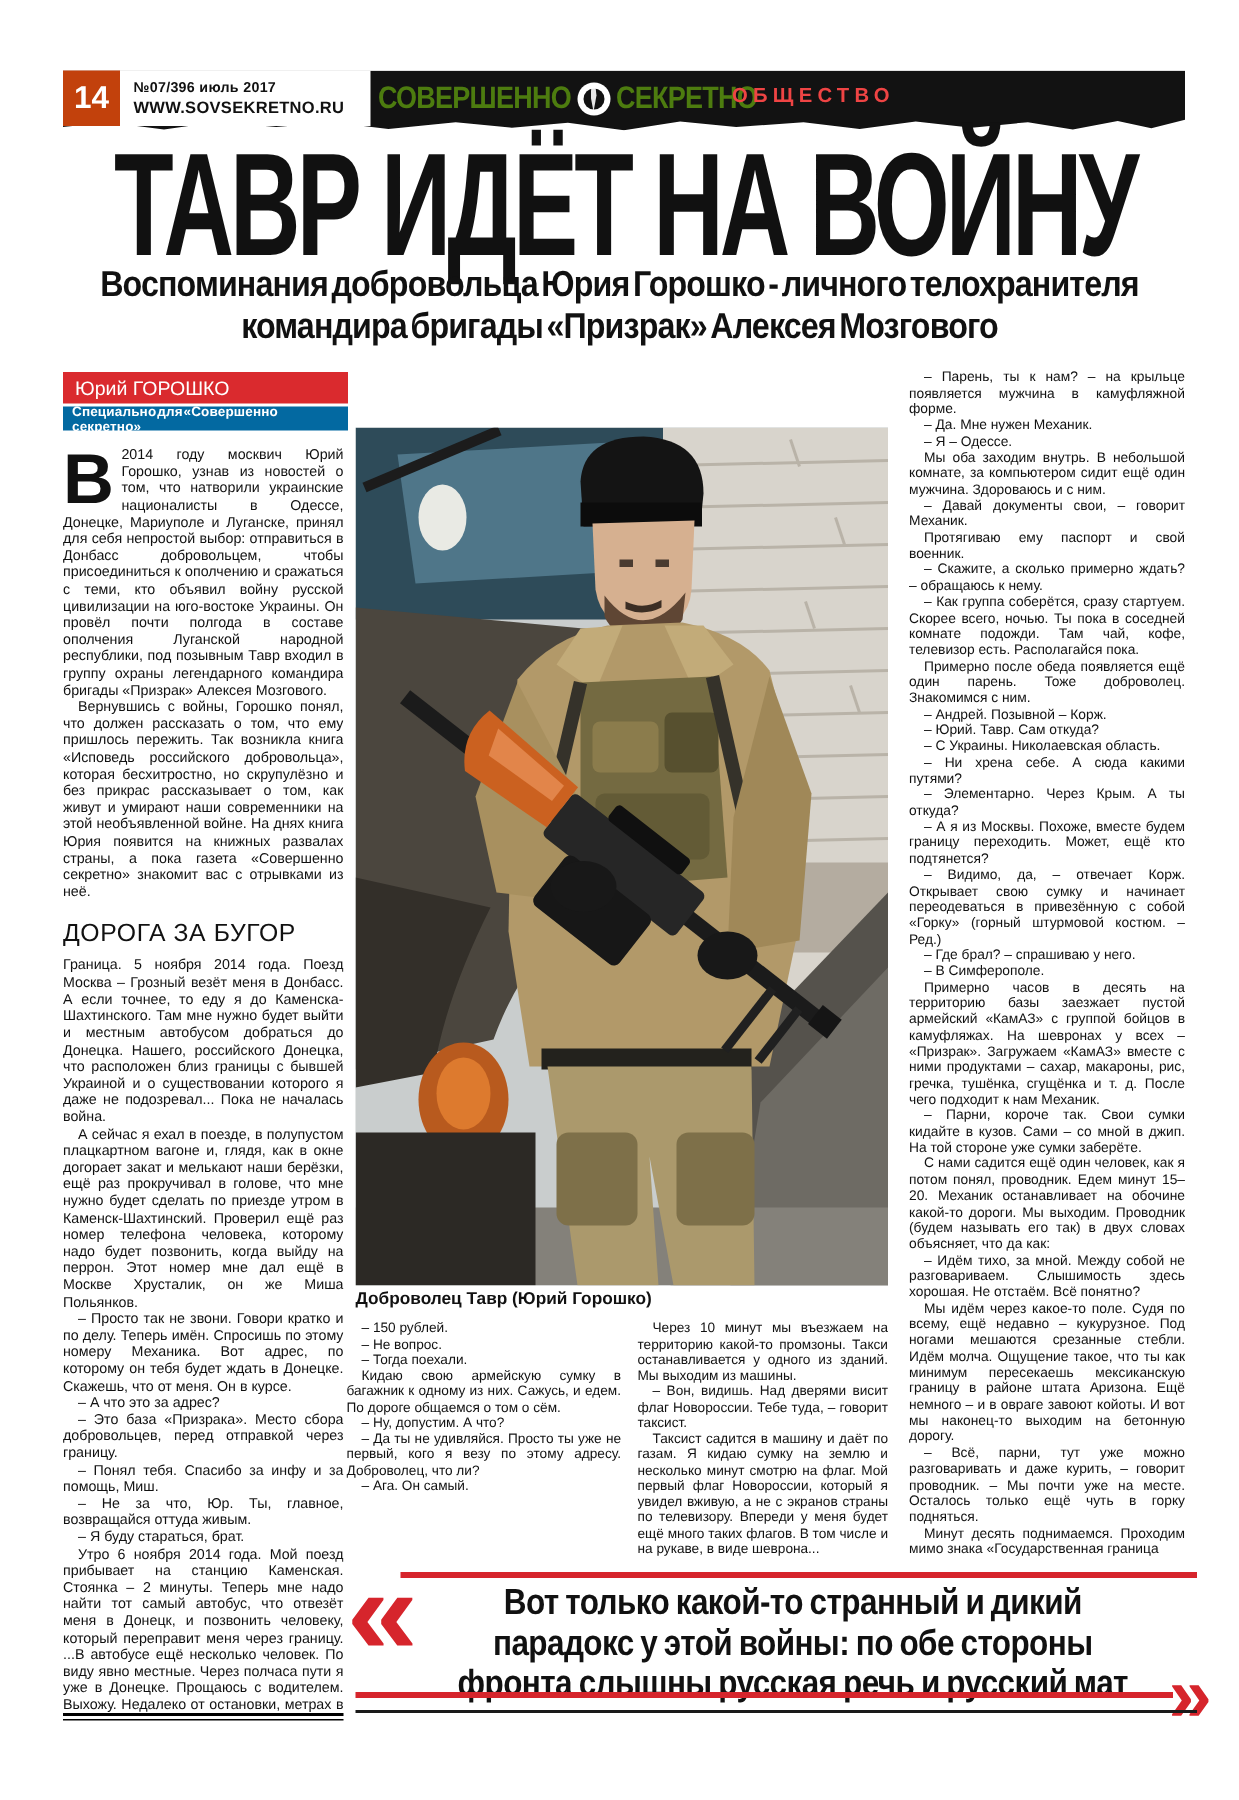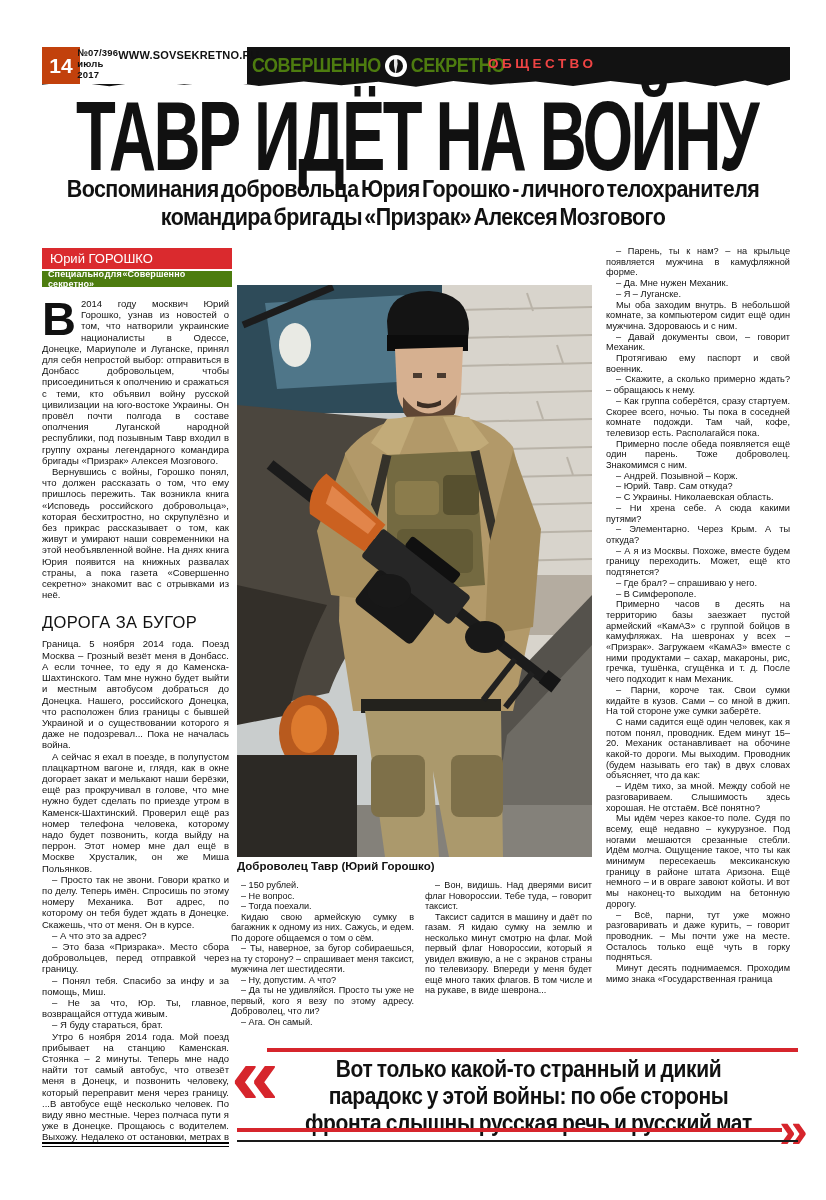--- a/index.html
+++ b/index.html
@@ -6,21 +6,21 @@
   .page{position:relative;width:826px;height:1200px;background:#ffffff;margin:0 auto;
         font-family:"Liberation Sans",sans-serif;color:#111;overflow:hidden;}
 
   
   .hdr-bar{position:absolute;left:42px;top:47px;width:748px;height:41px;background:#121212;
     clip-path:polygon(0 0,100% 0,100% 80%,97% 94%,94% 82%,90% 96%,86% 84%,81% 93%,76% 83%,71% 95%,
       66% 84%,60% 92%,55% 83%,50% 97%,45% 85%,40% 93%,35% 84%,29% 95%,24% 84%,19% 92%,14% 83%,9% 96%,4% 84%,0 92%);}
   .pageno{position:absolute;left:42px;top:47px;width:38px;height:37px;background:#c2410c;color:#fff;
     font-size:21px;font-weight:bold;display:flex;align-items:center;justify-content:center;}
   .issuebox{position:absolute;left:80px;top:47px;width:167px;height:37px;background:#fff;
-    display:flex;flex-direction:row;justify-content:center;padding-left:9px;box-sizing:border-box;}
+    display:flex;flex-direction:column;justify-content:center;padding-left:9px;box-sizing:border-box;}
   .issuebox .l1{font-size:9.5px;font-weight:bold;letter-spacing:.2px;}
   .issuebox .l2{font-size:11px;font-weight:bold;letter-spacing:.2px;margin-top:2px;}
   .masthead{position:absolute;left:252px;top:51px;height:29px;display:flex;align-items:center;gap:4px;color:#4d7c0f;}
   .masthead .mword{font-size:18px;font-weight:900;letter-spacing:-.5px;transform:scaleY(1.15);}
   .mh-logo{width:22px;height:22px;border-radius:50%;background:#fff;position:relative;flex:0 0 auto;}
   .mh-logo::before{content:"";position:absolute;left:4px;top:4px;width:14px;height:14px;border-radius:50%;background:#121212;}
   .mh-logo::after{content:"";position:absolute;left:9px;top:2px;width:4px;height:18px;background:#fff;
      clip-path:polygon(20% 0,80% 0,100% 40%,50% 100%,0 40%);opacity:.9;}
   .section-label{position:absolute;left:488px;top:56px;color:#ef4444;font-size:13.5px;font-weight:bold;letter-spacing:3.5px;}
 
@@ -28,21 +28,21 @@
   .headline{position:absolute;left:30px;top:80px;width:766px;text-align:center;
     font-size:74px;font-weight:900;letter-spacing:-3px;white-space:nowrap;
     transform:scale(.88,1.32);transform-origin:50% 0;}
   .subtitle{position:absolute;left:30px;top:176px;width:766px;text-align:center;font-weight:bold;
     font-size:21.5px;line-height:25px;letter-spacing:-.6px;word-spacing:-3px;
     transform:scaleY(1.12);transform-origin:50% 0;}
 
   
   .byline-author{position:absolute;left:42px;top:248px;width:190px;height:21px;background:#da2a2e;color:#fff;
     font-size:13px;font-weight:normal;display:flex;align-items:center;padding-left:8px;box-sizing:border-box;}
-  .byline-credit{position:absolute;left:42px;top:271px;width:190px;height:16px;background:#4d7c0f;color:#fff;
+  .byline-credit{position:absolute;left:42px;top:271px;width:190px;height:16px;background:#0369a1;color:#fff;
     font-size:9px;font-weight:bold;display:flex;align-items:center;padding-left:6px;box-sizing:border-box;
     letter-spacing:.1px;word-spacing:-2px;}
 
   
   .col{position:absolute;text-align:justify;font-size:9.5px;line-height:11.2px;overflow:hidden;}
   .col p{margin:0;}
   .col p.p{text-indent:10px;}
   .col p.d{text-indent:10px;}
   .col p.lead{text-indent:0;}
   .col p.h{font-size:16.5px;line-height:18px;font-weight:500;letter-spacing:.4px;
@@ -205,45 +205,46 @@
       </g>
     </svg>
   </div>
   <div class="caption">Доброволец Тавр (Юрий Горошко)</div>
 
   <div class="col" id="col2">
       <p class="d">– 150 рублей.</p>
       <p class="d">– Не вопрос.</p>
       <p class="d">– Тогда поехали.</p>
       <p class="p">Кидаю свою армейскую сумку в багажник к одному из них. Сажусь, и едем. По дороге общаемся о том о сём.</p>
-      <p class="d">– Ты, наверное, за бугор собираешься, на ту сторону? – спрашивает меня таксист, мужчина лет шестидесяти.</p>
       <p class="d">– Ну, допустим. А что?</p>
       <p class="d">– Да ты не удивляйся. Просто ты уже не первый, кого я везу по этому адресу. Доброволец, что ли?</p>
       <p class="d">– Ага. Он самый.</p>
     </div>
   <div class="col" id="col3">
+      <p class="p">Через 10 минут мы въезжаем на территорию какой-то промзоны. Такси останавливается у одного из зданий. Мы выходим из машины.</p>
       <p class="d">– Вон, видишь. Над дверями висит флаг Новороссии. Тебе туда, – говорит таксист.</p>
       <p class="p">Таксист садится в машину и даёт по газам. Я кидаю сумку на землю и несколько минут смотрю на флаг. Мой первый флаг Новороссии, который я увидел вживую, а не с экранов страны по телевизору. Впереди у меня будет ещё много таких флагов. В том числе и на рукаве, в виде шеврона...</p>
     </div>
   <div class="col" id="col4">
       <p class="d">– Парень, ты к нам? – на крыльце появляется мужчина в камуфляжной форме.</p>
       <p class="d">– Да. Мне нужен Механик.</p>
-      <p class="d">– Я – Луганске.</p>
+      <p class="d">– Я – Одессе.</p>
       <p class="p">Мы оба заходим внутрь. В небольшой комнате, за компьютером сидит ещё один мужчина. Здороваюсь и с ним.</p>
       <p class="d">– Давай документы свои, – говорит Механик.</p>
       <p class="p">Протягиваю ему паспорт и свой военник.</p>
       <p class="d">– Скажите, а сколько примерно ждать? – обращаюсь к нему.</p>
       <p class="d">– Как группа соберётся, сразу стартуем. Скорее всего, ночью. Ты пока в соседней комнате подожди. Там чай, кофе, телевизор есть. Располагайся пока.</p>
       <p class="p">Примерно после обеда появляется ещё один парень. Тоже доброволец. Знакомимся с ним.</p>
       <p class="d">– Андрей. Позывной – Корж.</p>
       <p class="d">– Юрий. Тавр. Сам откуда?</p>
       <p class="d">– С Украины. Николаевская область.</p>
       <p class="d">– Ни хрена себе. А сюда какими путями?</p>
       <p class="d">– Элементарно. Через Крым. А ты откуда?</p>
       <p class="d">– А я из Москвы. Похоже, вместе будем границу переходить. Может, ещё кто подтянется?</p>
+      <p class="d">– Видимо, да, – отвечает Корж. Открывает свою сумку и начинает переодеваться в привезённую с собой «Горку» (горный штурмовой костюм. – Ред.)</p>
       <p class="d">– Где брал? – спрашиваю у него.</p>
       <p class="d">– В Симферополе.</p>
       <p class="p">Примерно часов в десять на территорию базы заезжает пустой армейский «КамАЗ» с группой бойцов в камуфляжах. На шевронах у всех – «Призрак». Загружаем «КамАЗ» вместе с ними продуктами – сахар, макароны, рис, гречка, тушёнка, сгущёнка и т. д. После чего подходит к нам Механик.</p>
       <p class="d">– Парни, короче так. Свои сумки кидайте в кузов. Сами – со мной в джип. На той стороне уже сумки заберёте.</p>
       <p class="p">С нами садится ещё один человек, как я потом понял, проводник. Едем минут 15–20. Механик останавливает на обочине какой-то дороги. Мы выходим. Проводник (будем называть его так) в двух словах объясняет, что да как:</p>
       <p class="d">– Идём тихо, за мной. Между собой не разговариваем. Слышимость здесь хорошая. Не отстаём. Всё понятно?</p>
       <p class="p">Мы идём через какое-то поле. Судя по всему, ещё недавно – кукурузное. Под ногами мешаются срезанные стебли. Идём молча. Ощущение такое, что ты как минимум пересекаешь мексиканскую границу в районе штата Аризона. Ещё немного – и в овраге завоют койоты. И вот мы наконец-то выходим на бетонную дорогу.</p>
       <p class="d">– Всё, парни, тут уже можно разговаривать и даже курить, – говорит проводник. – Мы почти уже на месте. Осталось только ещё чуть в горку подняться.</p>
       <p class="p">Минут десять поднимаемся. Проходим мимо знака «Государственная граница</p>
     </div>

